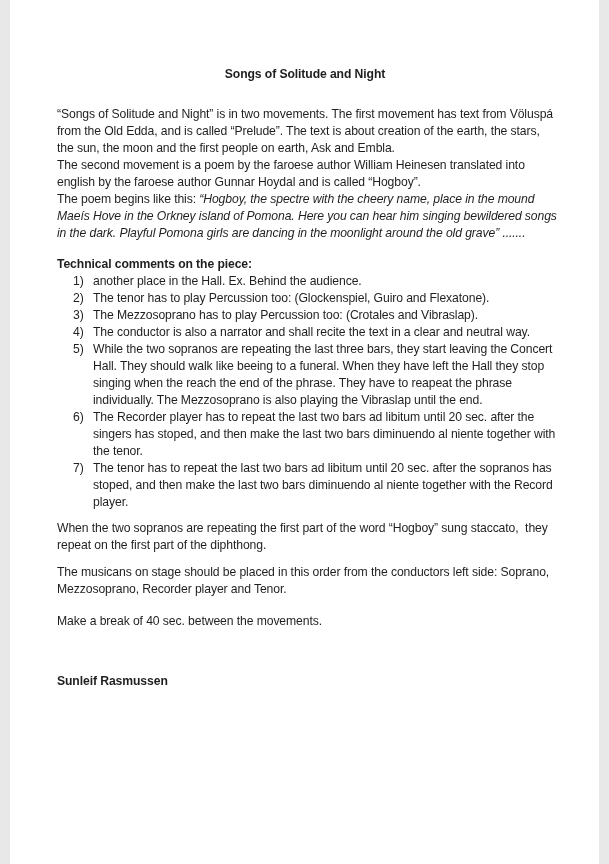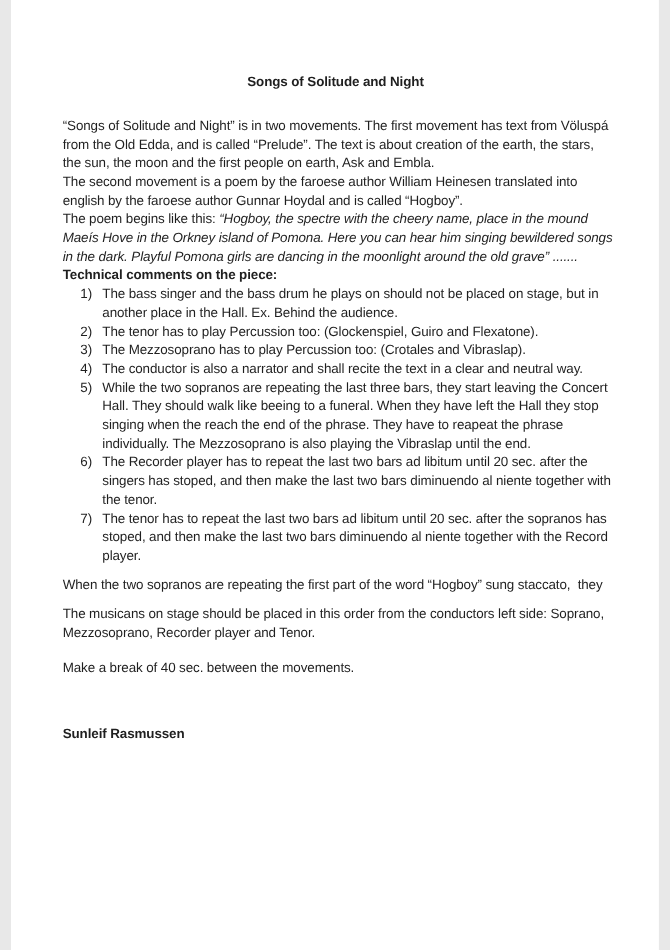--- a/index.html
+++ b/index.html
@@ -21,20 +21,21 @@
   .title {
     font-weight: bold;
     text-align: center;
     margin-bottom: 23px;
     white-space: pre;
   }
   .intro { }
   .italic { font-style: italic; }
   .tech-heading {
     font-weight: bold;
+    margin-top: 14px;
     white-space: pre;
   }
   .list { }
   .list-item { display: flex; padding-left: 16px; }
   .num { width: 20px; flex: none; white-space: pre; }
   .item-lines { flex: 1; min-width: 0; }
   .para-sopranos { margin-top: 9px; }
   .para-stage   { margin-top: 10px; }
   .para-break   { margin-top: 15px; }
   .signature {
@@ -62,21 +63,20 @@
       <div class="line italic">in the dark. Playful Pomona girls are dancing in the moonlight around the old grave” .......</div>
     </div>
 
     <div class="tech-heading">Technical comments on the piece:</div>
 
     <div class="list">
 
       <div class="list-item">
         <span class="num">1)</span>
         <div class="item-lines">
-          <div class="line">The bass singer and the bass drum he plays on should not be placed on stage, but in</div>
           <div class="line">another place in the Hall. Ex. Behind the audience.</div>
         </div>
       </div>
 
       <div class="list-item">
         <span class="num">2)</span>
         <div class="item-lines">
           <div class="line">The tenor has to play Percussion too: (Glockenspiel, Guiro and Flexatone).</div>
         </div>
       </div>
@@ -120,20 +120,21 @@
           <div class="line">The tenor has to repeat the last two bars ad libitum until 20 sec. after the sopranos has</div>
           <div class="line">stoped, and then make the last two bars diminuendo al niente together with the Record</div>
           <div class="line">player.</div>
         </div>
       </div>
 
     </div>
 
     <div class="para-sopranos">
       <div class="line">When the two sopranos are repeating the first part of the word “Hogboy” sung staccato,  they</div>
+      <div class="line">repeat on the first part of the diphthong.</div>
     </div>
 
     <div class="para-stage">
       <div class="line">The musicans on stage should be placed in this order from the conductors left side: Soprano,</div>
       <div class="line">Mezzosoprano, Recorder player and Tenor.</div>
     </div>
 
     <div class="para-break">
       <div class="line">Make a break of 40 sec. between the movements.</div>
     </div>

